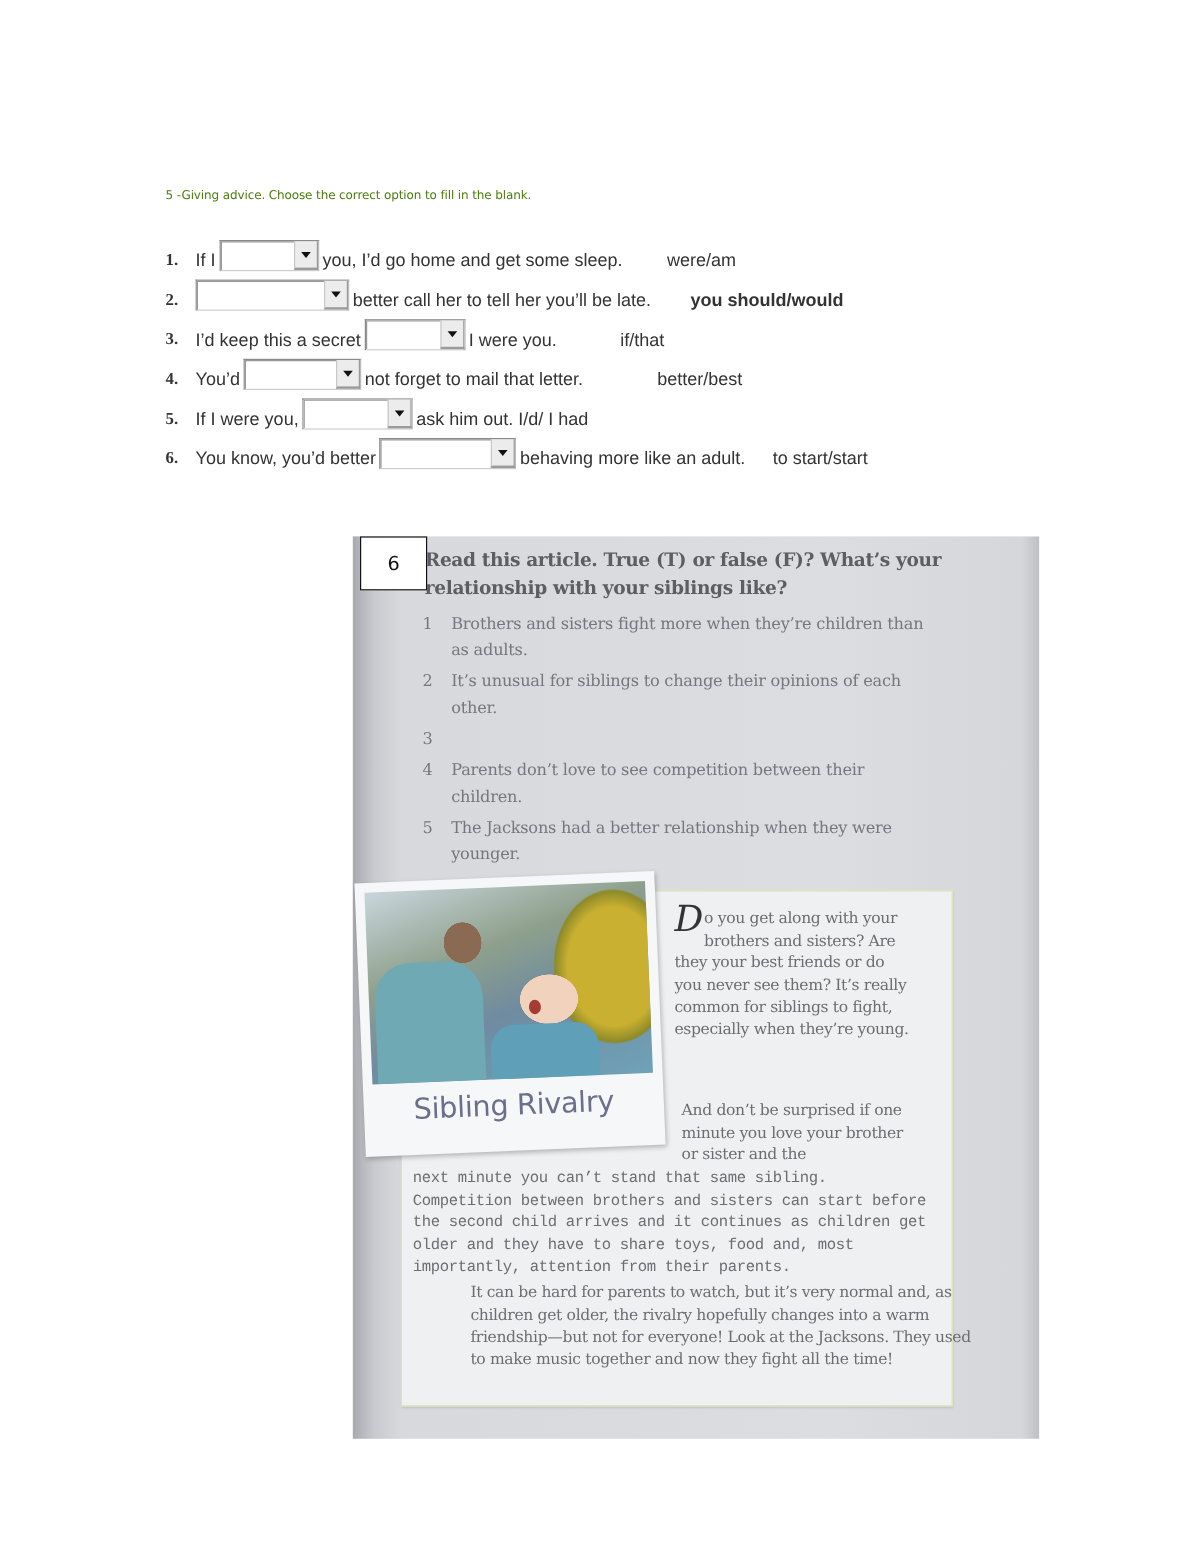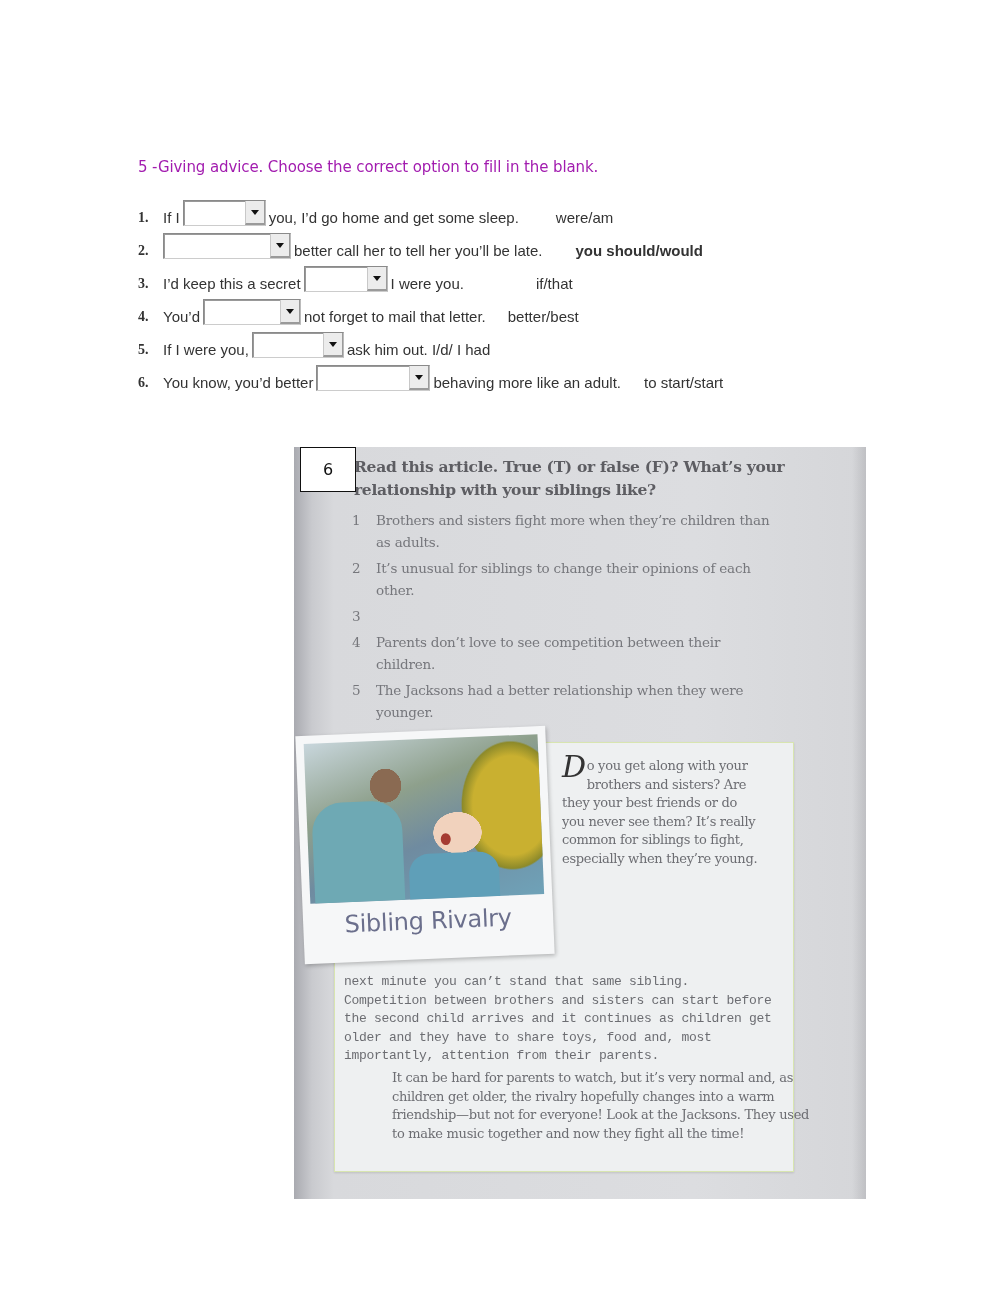--- a/index.html
+++ b/index.html
@@ -1,21 +1,21 @@
 <!DOCTYPE html>
 <html><head>
   <meta charset="utf-8">
   <style>
     * { box-sizing: border-box; margin: 0; padding: 0; }
     html, body { width: 1000px; height: 1291px; background: #ffffff; overflow: hidden; }
     body { position: relative; font-family: "Liberation Sans", sans-serif; color: #222; }
 
     .ex5-title {
       position: absolute; left: 138px; top: 158px;
-      font-family: "DejaVu Sans", sans-serif; font-size: 15px; color: #a21caf;
+      font-family: "DejaVu Sans", sans-serif; font-size: 10px; color: #4d7c0f;
       letter-spacing: -0.1px;
     }
     .q-row {
       position: absolute; left: 138px; height: 30px;
       display: flex; align-items: flex-end; white-space: nowrap;
       font-size: 15px; color: #333;
     }
     .q-num { font-family: "Liberation Serif", serif; font-weight: bold; font-size: 14px; width: 25px; color: #333; padding-bottom: 2px; }
     .q-text { padding-bottom: 2px; }
     .q-hint { padding-bottom: 2px; }
@@ -129,32 +129,32 @@
 </div>
 
 <div class="q-row" style="top:264px;">
   <span class="q-num">3.</span>
   <span class="q-text">I’d keep this a secret</span>
   <span class="dropdown" style="width:84px;">
     <span class="dd-value"></span>
     <span class="dd-arrow"></span>
   </span>
   <span class="q-text">I were you.</span>
-  <span class="q-hint" style="margin-left:72px;">if/that</span>
+  <span class="q-hint" style="margin-left:53px;">if/that</span>
 </div>
 
 <div class="q-row" style="top:297px;">
   <span class="q-num">4.</span>
   <span class="q-text">You’d</span>
   <span class="dropdown" style="width:98px;">
     <span class="dd-value"></span>
     <span class="dd-arrow"></span>
   </span>
   <span class="q-text">not forget to mail that letter.</span>
-  <span class="q-hint" style="margin-left:22px;">better/best</span>
+  <span class="q-hint" style="margin-left:62px;">better/best</span>
 </div>
 
 <div class="q-row" style="top:330px;">
   <span class="q-num">5.</span>
   <span class="q-text">If I were you,</span>
   <span class="dropdown" style="width:92px;">
     <span class="dd-value"></span>
     <span class="dd-arrow"></span>
   </span>
   <span class="q-text">ask him out. I/d/  I had</span>
@@ -205,15 +205,16 @@
       <div class="shirt1"></div>
       <div class="shirt2"></div>
       <div class="mouth"></div>
     </div>
     <div class="photo-caption">Sibling Rivalry</div>
   </div>
 
   <div class="article-body article-p1">
     <span class="dropcap">D</span><span>o you get along with your brothers and sisters? Are they your best friends or do you never see them? It’s really common for siblings to fight, especially when they’re young.</span>
   </div>
+  <div class="article-body article-p2">And don’t be surprised if one minute you love your brother or sister and the</div>
   <div class="article-body article-p3">next minute you can’t stand that same sibling. Competition between brothers and sisters can start before the second child arrives and it continues as children get older and they have to share toys, food and, most importantly, attention from their parents.</div>
   <div class="article-body article-p4">It can be hard for parents to watch, but it’s very normal and, as children get older, the rivalry hopefully changes into a warm friendship—but not for everyone! Look at the Jacksons. They used to make music together and now they fight all the time!</div>
 </div>
 
 </body></html>

